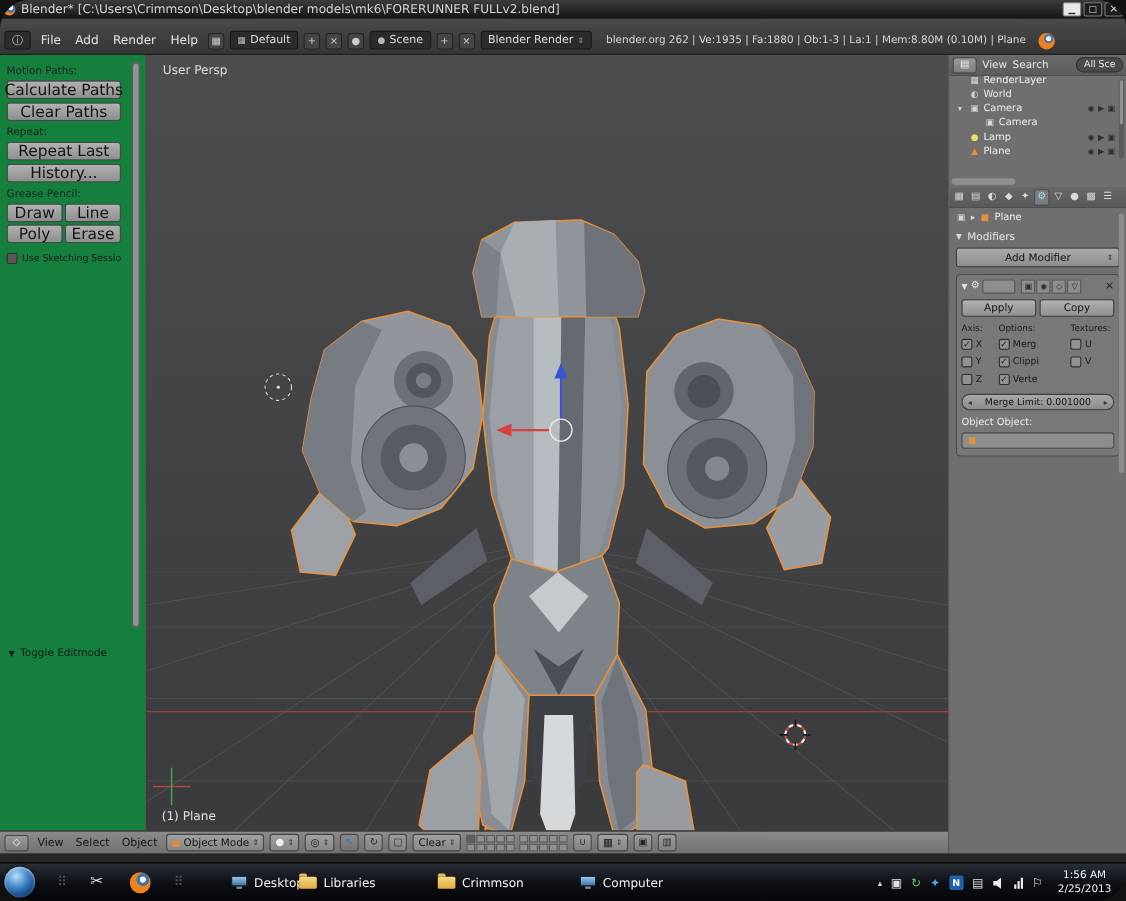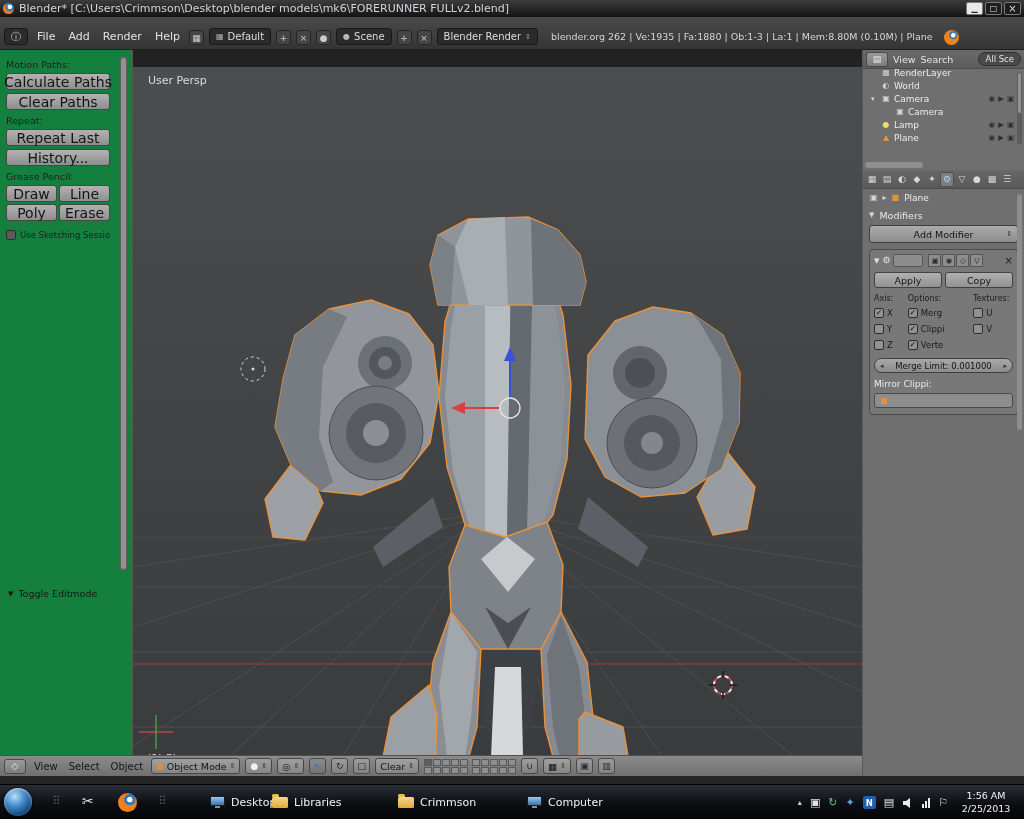--- a/index.html
+++ b/index.html
@@ -1,17 +1,17 @@
 <!DOCTYPE html>
 <html><head>
 <meta charset="utf-8">
 <style>
   html,body{margin:0;padding:0;background:#111;}
   *{box-sizing:border-box;}
-  .screen{position:relative;width:1024px;height:819px;background:#222;font-family:"DejaVu Sans",sans-serif;overflow:hidden;}
+  .screen{position:relative;width:1024px;height:819px;background:#222;font-family:"DejaVu Sans",sans-serif;overflow:hidden;border-radius:27px;}
 
   
   .titlebar{position:absolute;left:0;top:0;width:100%;height:17px;background:linear-gradient(#3c3c3c,#141414);display:flex;align-items:center;padding:0 3px;}
   .blender-app-icon{width:11px;height:11px;border-radius:50%;background:radial-gradient(circle at 62% 35%,#fff 0 2px,#4a7ab0 2.5px 4.5px,#f0821e 5px);margin-right:5px;flex:none;}
   .title-text{font-size:11px;color:#d2d4d8;white-space:nowrap;}
   .win-btns{margin-left:auto;display:flex;gap:2px;}
   .win-btn{width:17px;height:13px;display:flex;align-items:center;justify-content:center;font-size:8px;border:1px solid #7a7a7a;border-radius:2px;}
   .win-btn.min{background:#e8e8e8;color:#222;}
   .win-btn.max{background:#1e1e1e;color:#ddd;}
   .win-btn.close{background:#1e1e1e;color:#ddd;font-size:10px;}
@@ -36,21 +36,21 @@
   .shelf-check{display:flex;align-items:center;gap:4px;margin-top:9px;}
   .checkbox{width:10px;height:10px;background:#5a5a5a;border:1px solid #2e2e2e;border-radius:2px;display:flex;align-items:center;justify-content:center;font-size:8px;color:#111;flex:none;line-height:1;}
   .checkbox.light{background:#919191;}
   .check-label-sm{font-size:8.5px;color:#1d1d1d;white-space:nowrap;}
   .shelf-scroll{position:absolute;right:5px;top:6px;width:7px;height:515px;background:#5f5f5f;border-radius:4px;}
   .shelf-scroll::after{content:"";position:absolute;left:1px;right:1px;top:2px;bottom:2px;background:#929292;border-radius:3px;}
   .toggle-editmode{position:absolute;left:8px;top:538px;font-size:9.5px;color:#161616;display:flex;gap:5px;align-items:center;}
   .toggle-editmode .tri{font-size:7px;}
 
   
-  .viewport{position:absolute;left:133px;top:67px;width:729px;height:705px;background:linear-gradient(#4c4d4f,#414244 55%,#3a3b3d);overflow:hidden;}
+  .viewport{position:absolute;left:133px;top:50px;width:729px;height:705px;background:linear-gradient(#4c4d4f,#414244 55%,#3a3b3d);overflow:hidden;}
   .viewport svg{position:absolute;left:0;top:0;}
   .vp-label{position:absolute;left:15px;top:7px;font-size:11px;color:#dcdcdc;}
   .vp-object{position:absolute;left:14px;top:685px;font-size:11px;color:#e2e2e2;}
 
   
   .vp-header{position:absolute;left:0;top:755px;width:862px;height:21px;background:linear-gradient(#8b8b8b,#707070);border-top:1px solid #4e4e4e;display:flex;align-items:center;padding:0 4px;gap:5px;}
   .vph-editor{width:22px;height:15px;background:linear-gradient(#9a9a9a,#7d7d7d);border:1px solid #4a4a4a;border-radius:3px;font-size:9px;color:#ececec;display:flex;align-items:center;justify-content:center;flex:none;}
   .vph-menu{font-size:10px;color:#141414;padding:0 3px;}
   .vph-drop{height:16px;background:linear-gradient(#a0a0a0,#868686);border:1px solid #454545;border-radius:3px;display:flex;align-items:center;gap:3px;padding:0 4px;font-size:9.5px;color:#141414;white-space:nowrap;}
   .vph-drop .upd{color:#333;}
@@ -521,21 +521,21 @@
             <span class="checkbox light"></span>
             <span class="check-label">V</span>
           </span>
         </div>
       </div>
       <div class="merge-slider">
         <span class="arr">◂</span>
         <span>Merge Limit: 0.001000</span>
         <span class="arr">▸</span>
       </div>
-      <div class="mirror-label">Mirror Clippi:</div>
+      <div class="mirror-label">Object Object:</div>
       <div class="obj-field">
         <span class="cube-icon">■</span>
       </div>
     </div>
     <div class="props-vscroll"></div>
   </div>
 
   <div class="win-edge"></div>
 
   <div class="taskbar">

